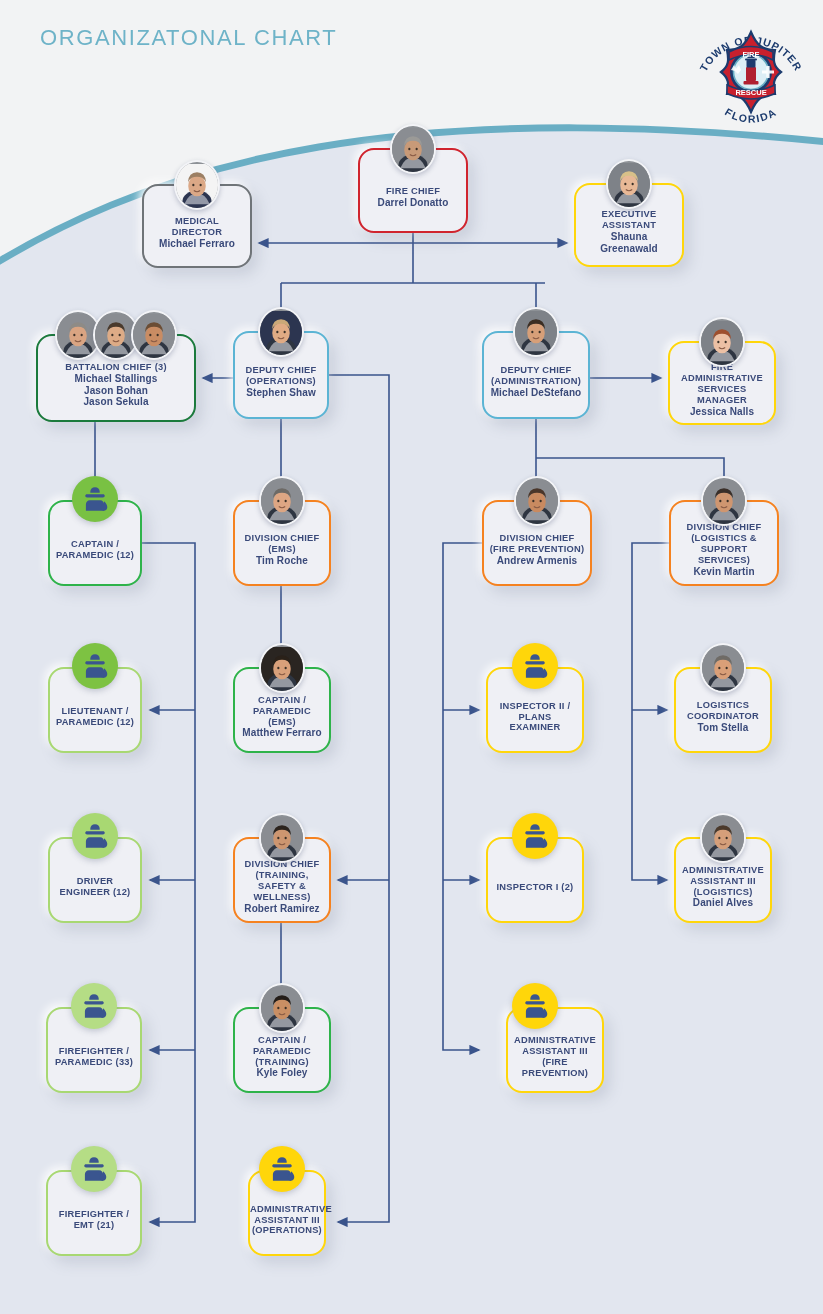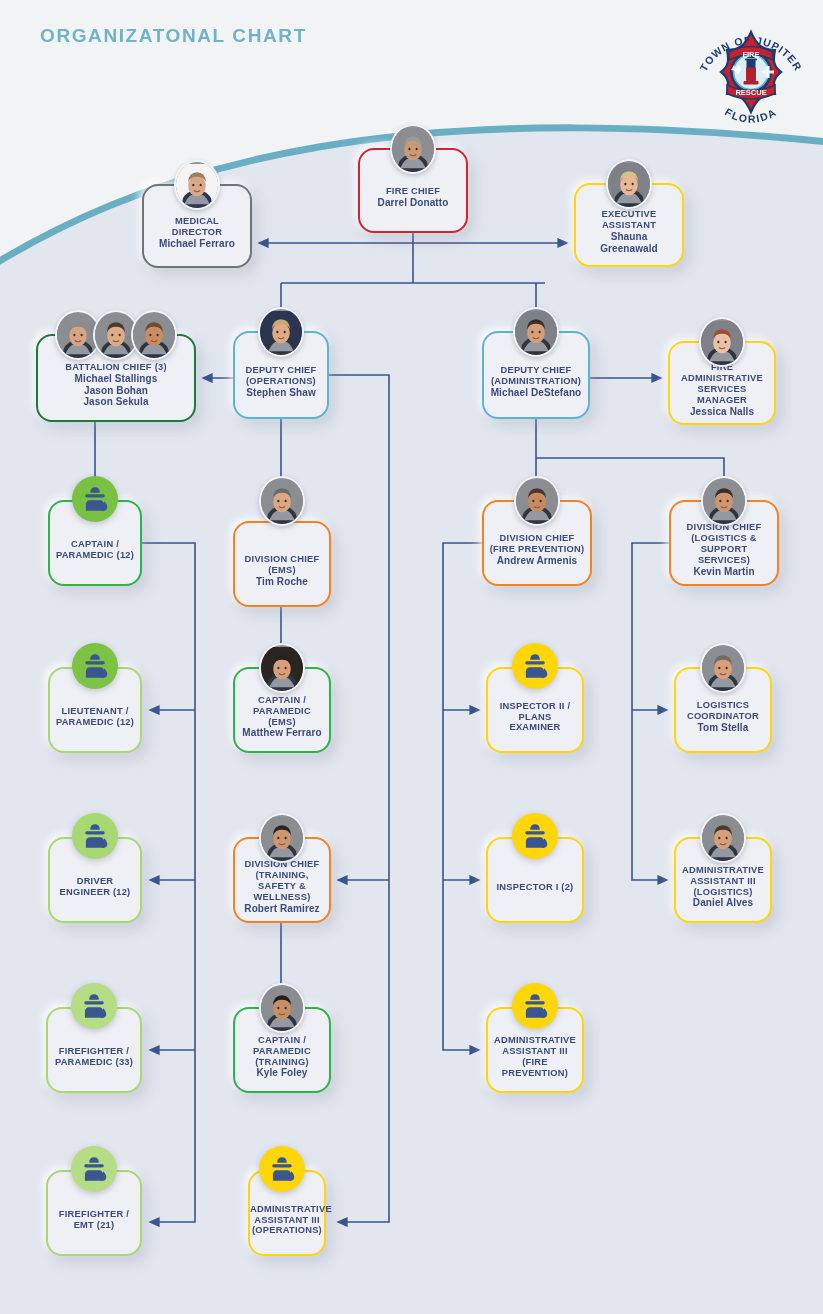--- a/index.html
+++ b/index.html
@@ -16,21 +16,21 @@
   
   #bg-svg{position:absolute;left:0;top:0;width:823px;height:1314px;}
 
   
   .header{position:absolute;left:40px;top:22px;z-index:6;}
   .title-main{
     font-size:27px;font-weight:bold;letter-spacing:.4px;
     color:#1f3864;line-height:1.05;margin:0;
   }
   .title-sub{
-    font-size:19px;font-weight:bold;letter-spacing:1.6px;
+    font-size:22px;font-weight:normal;letter-spacing:1.6px;
     color:#6eb3c8;line-height:1.15;margin:3px 0 0 0;
   }
 
   
   .badge{position:absolute;right:12px;top:8px;width:120px;height:128px;z-index:6;}
 
   
   #lines{position:absolute;left:0;top:0;width:823px;height:1314px;z-index:2;}
 
   
@@ -359,21 +359,21 @@
           <svg viewBox="0 0 32 32">
     <g fill="#3a558f">
       <path d="M16 3.4 c3.1 0 5 2.2 5 4.9 v1.1 h-10 V8.3 c0-2.7 1.9-4.9 5-4.9 z"></path>
       <path d="M5.6 12.6 c0-1 .8-1.7 1.8-1.7 h17.2 c1 0 1.8 .7 1.8 1.7 0 1.1-.9 1.8-1.9 1.8 H7.5 c-1 0-1.9-.7-1.9-1.8 z"></path>
       <path d="M10.5 17.3 h11 c2.4 0 4.2 1.9 4.2 4.2 v7.1 h-19.4 v-7.1 c0-2.3 1.8-4.2 4.2-4.2 z"></path>
       <path d="M25.7 18.4 c1.9 1.7 3.4 3.8 3.4 6.2 0 2.3-1.6 4-3.6 4 -1.9 0-3.3-1.6-3.3-3.6 0-2 1.6-2.9 1.8-4.8 .5 .7 1 1.3 1.2 2 .3-1.3 .4-2.6 .5-3.8 z"></path>
     </g>
   </svg>
         </div>
       </div>
-      <div class="node" style="left: 233px; top: 521px; width: 98px; height: 86px; border-color: rgb(245, 130, 32); justify-content: flex-end;">
+      <div class="node" style="left: 233px; top: 500px; width: 98px; height: 86px; border-color: rgb(245, 130, 32); justify-content: flex-end;">
         <div class="txt" style="padding-top: 14px;">
           <span class="role">DIVISION CHIEF (EMS)</span>
           <span class="person">Tim Roche</span>
         </div>
       </div>
       <div class="heads" style="width: 46px; left: 259px; top: 476px;">
         <div class="avatar">
           <svg viewBox="0 0 46 46">
     <rect width="46" height="46" fill="#8a8d92"></rect>
     <ellipse cx="23" cy="41" rx="16" ry="12" fill="#2e3541"></ellipse>
@@ -604,21 +604,21 @@
     <ellipse cx="23" cy="41" rx="16" ry="12" fill="#2e3541"></ellipse>
     <path d="M9 44 q5 -12 14 -12 q9 0 14 12 z" fill="#e9eaee" opacity=".55"></path>
     <ellipse cx="23" cy="24" rx="9.6" ry="11.4" fill="#c98f64"></ellipse>
     <path d="M13 20 q1 -11 10 -11 q9 0 10 11 q-3 -6 -10 -6 q-7 0 -10 6 z" fill="#241d18"></path>
     <ellipse cx="19" cy="23" rx="1.2" ry="1.4" fill="#3a3028"></ellipse>
     <ellipse cx="27" cy="23" rx="1.2" ry="1.4" fill="#3a3028"></ellipse>
     <path d="M19.5 29 q3.5 2.6 7 0" stroke="#8a5c46" stroke-width="1.1" fill="none"></path>
   </svg>
         </div>
       </div>
-      <div class="node" style="left: 486px; top: 1007px; width: 98px; height: 86px; border-color: rgb(255, 214, 10);">
+      <div class="node" style="left: 506px; top: 1007px; width: 98px; height: 86px; border-color: rgb(255, 214, 10);">
         <div class="txt" style="padding-top: 14px;">
           <span class="role">ADMINISTRATIVE ASSISTANT III (FIRE PREVENTION)</span>
         </div>
       </div>
       <div class="heads" style="width: 46px; left: 512px; top: 983px;">
         <div class="iconcirc" style="background: rgb(255, 214, 10);">
           <svg viewBox="0 0 32 32">
     <g fill="#3a558f">
       <path d="M16 3.4 c3.1 0 5 2.2 5 4.9 v1.1 h-10 V8.3 c0-2.7 1.9-4.9 5-4.9 z"></path>
       <path d="M5.6 12.6 c0-1 .8-1.7 1.8-1.7 h17.2 c1 0 1.8 .7 1.8 1.7 0 1.1-.9 1.8-1.9 1.8 H7.5 c-1 0-1.9-.7-1.9-1.8 z"></path>

